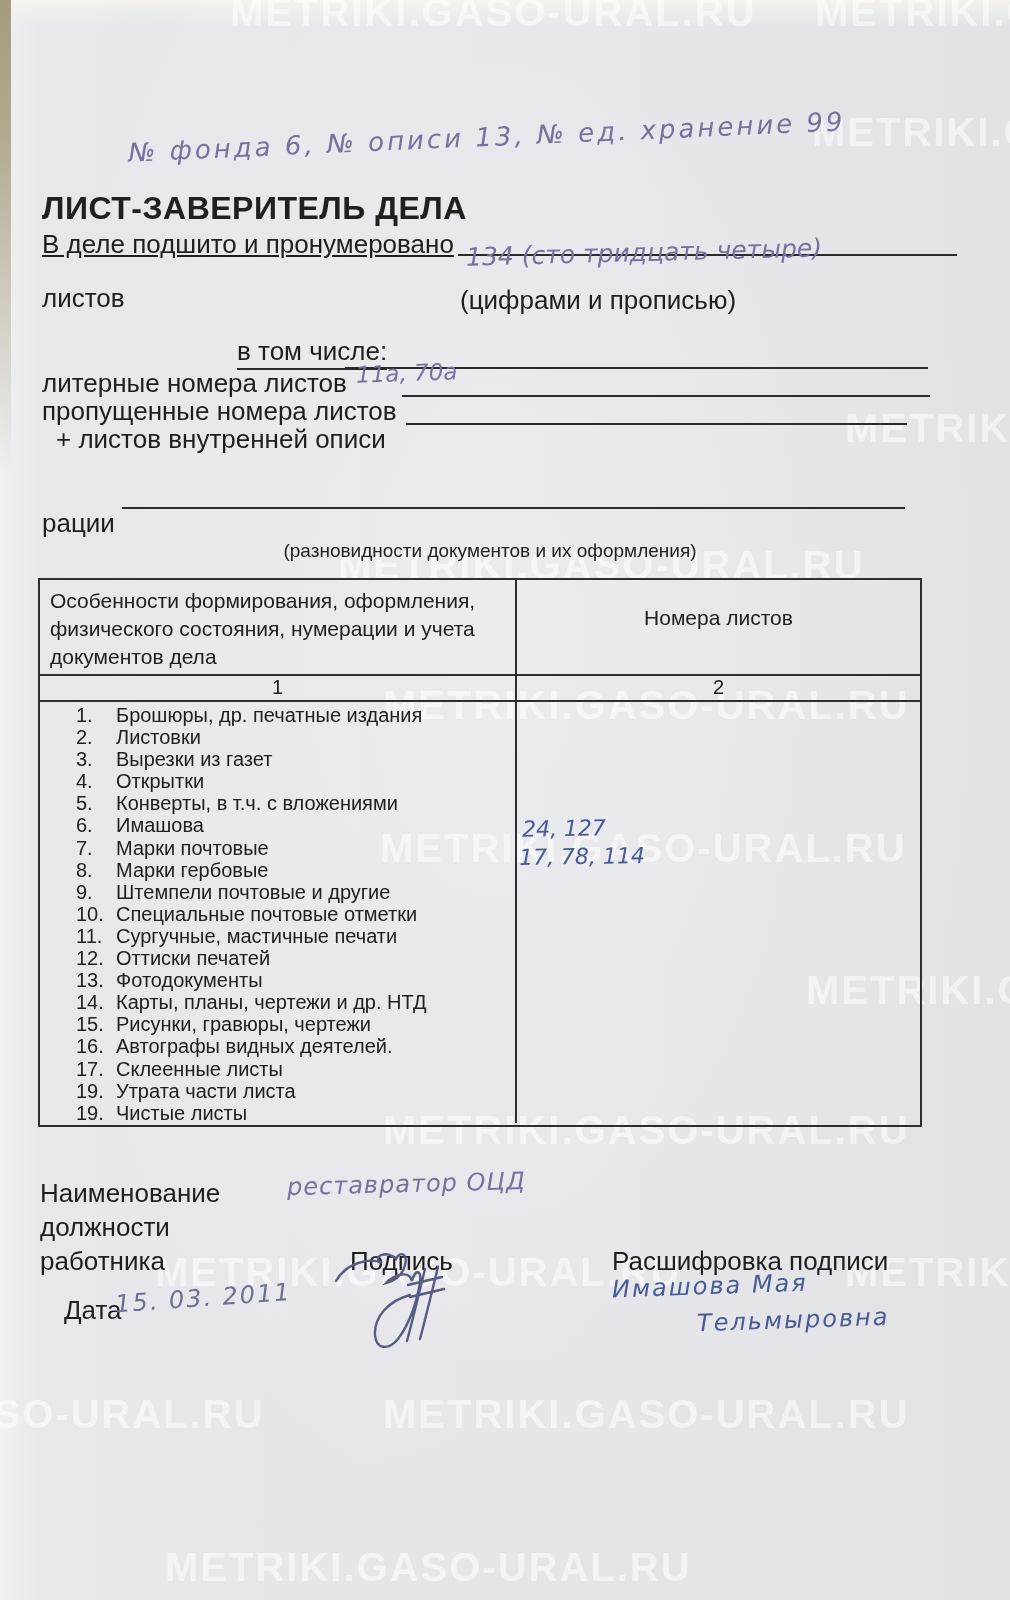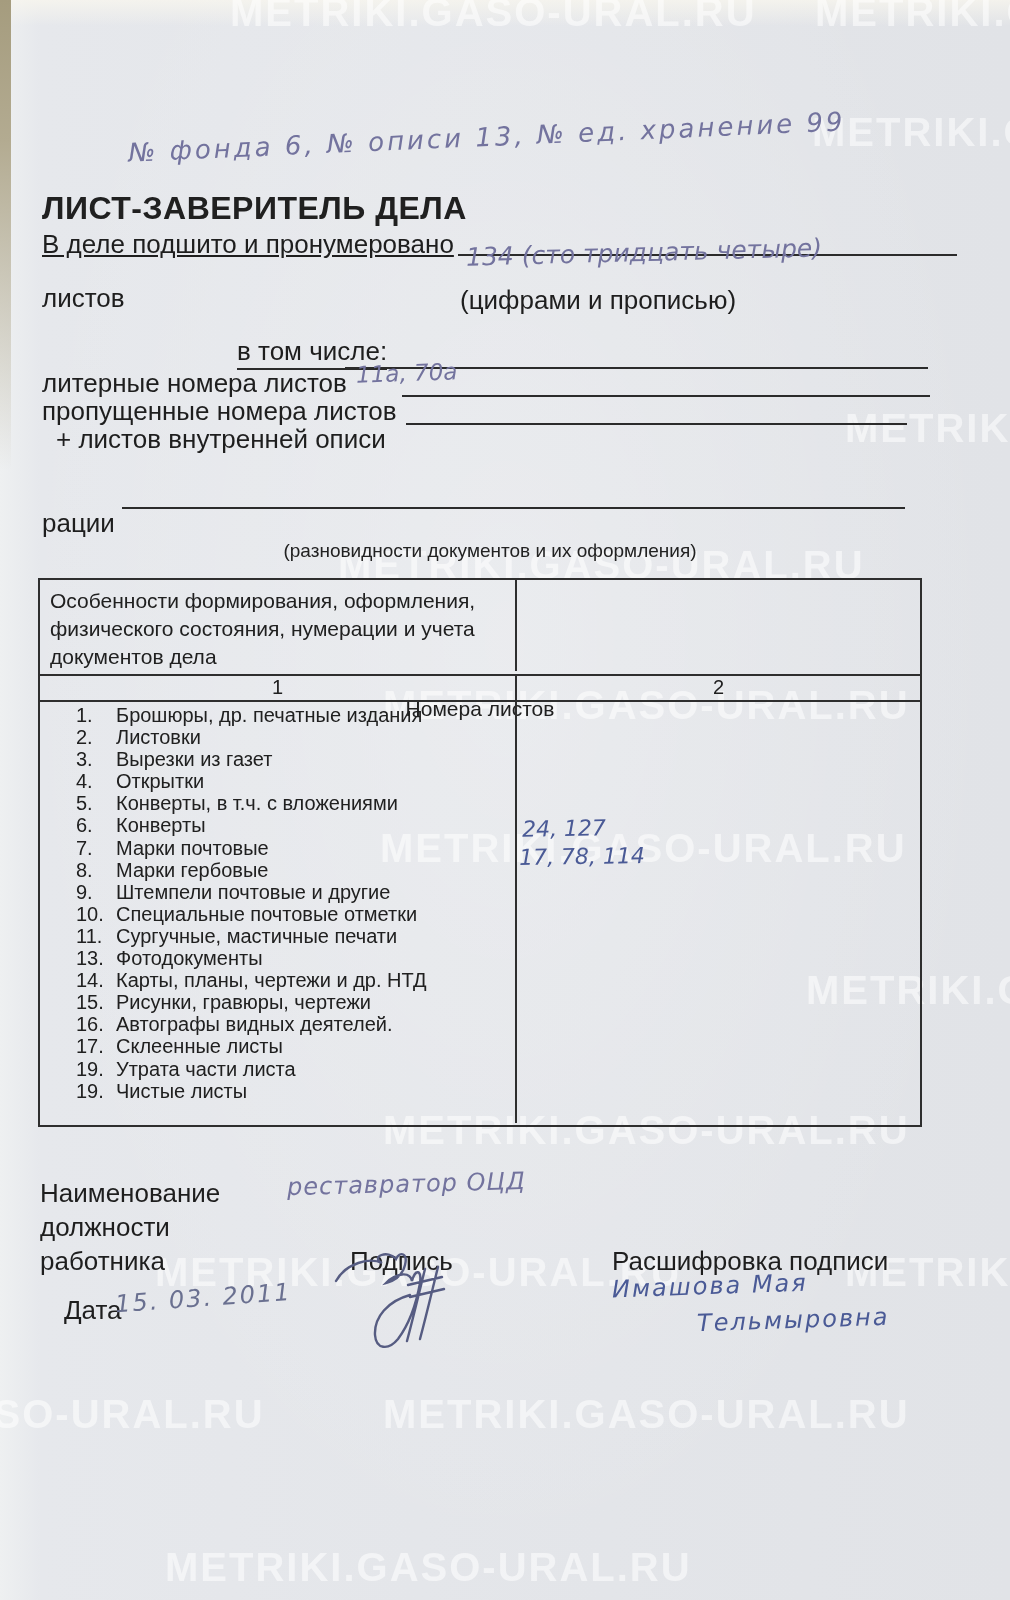--- a/index.html
+++ b/index.html
@@ -45,21 +45,21 @@
   .ink-gray{color:#6a7090;}
   .caption-sm{font-size:19px;color:#222;}
   .underlined{border-bottom:2px solid #2b2b2b;padding-bottom:1px;}
 
   
   .vtable{
     position:absolute;left:38px;top:578px;width:884px;height:549px;
     border:2px solid #2e2e2e;box-sizing:border-box;
     background:transparent;
   }
-  .vt-header{display:flex;height:96px;border-bottom:2px solid #2e2e2e;box-sizing:border-box;flex-direction:column;}
+  .vt-header{display:flex;height:96px;border-bottom:2px solid #2e2e2e;box-sizing:border-box;}
   .vt-h1{width:477px;border-right:2px solid #2e2e2e;box-sizing:border-box;
          padding:7px 14px 0 10px;font-size:21px;line-height:28px;}
   .vt-h2{flex:1;text-align:center;padding-top:26px;font-size:21px;}
   .vt-numrow{display:flex;height:26px;border-bottom:2px solid #2e2e2e;box-sizing:border-box;font-size:20px;}
   .vt-n1{width:477px;border-right:2px solid #2e2e2e;box-sizing:border-box;text-align:center;}
   .vt-n2{flex:1;text-align:center;}
   .vt-body{display:flex;height:421px;}
   .vt-b1{width:477px;border-right:2px solid #2e2e2e;box-sizing:border-box;
          padding:2px 0 0 36px;}
   .vt-b2{flex:1;position:relative;}
@@ -144,41 +144,45 @@
           <div class="chk-row">
             <span class="chk-num">4.</span>
             <span class="chk-txt">Открытки</span>
           </div>
           <div class="chk-row">
             <span class="chk-num">5.</span>
             <span class="chk-txt">Конверты, в т.ч. с вложениями</span>
           </div>
           <div class="chk-row">
             <span class="chk-num">6.</span>
-            <span class="chk-txt">Конверты</span>
+            <span class="chk-txt">Имашова</span>
           </div>
           <div class="chk-row">
             <span class="chk-num">7.</span>
             <span class="chk-txt">Марки почтовые</span>
           </div>
           <div class="chk-row">
             <span class="chk-num">8.</span>
             <span class="chk-txt">Марки гербовые</span>
           </div>
           <div class="chk-row">
             <span class="chk-num">9.</span>
             <span class="chk-txt">Штемпели почтовые и другие</span>
           </div>
           <div class="chk-row">
             <span class="chk-num">10.</span>
             <span class="chk-txt">Специальные почтовые отметки</span>
           </div>
           <div class="chk-row">
             <span class="chk-num">11.</span>
             <span class="chk-txt">Сургучные, мастичные печати</span>
+          </div>
+          <div class="chk-row">
+            <span class="chk-num">12.</span>
+            <span class="chk-txt">Оттиски печатей</span>
           </div>
           <div class="chk-row">
             <span class="chk-num">13.</span>
             <span class="chk-txt">Фотодокументы</span>
           </div>
           <div class="chk-row">
             <span class="chk-num">14.</span>
             <span class="chk-txt">Карты, планы, чертежи и др. НТД</span>
           </div>
           <div class="chk-row">

